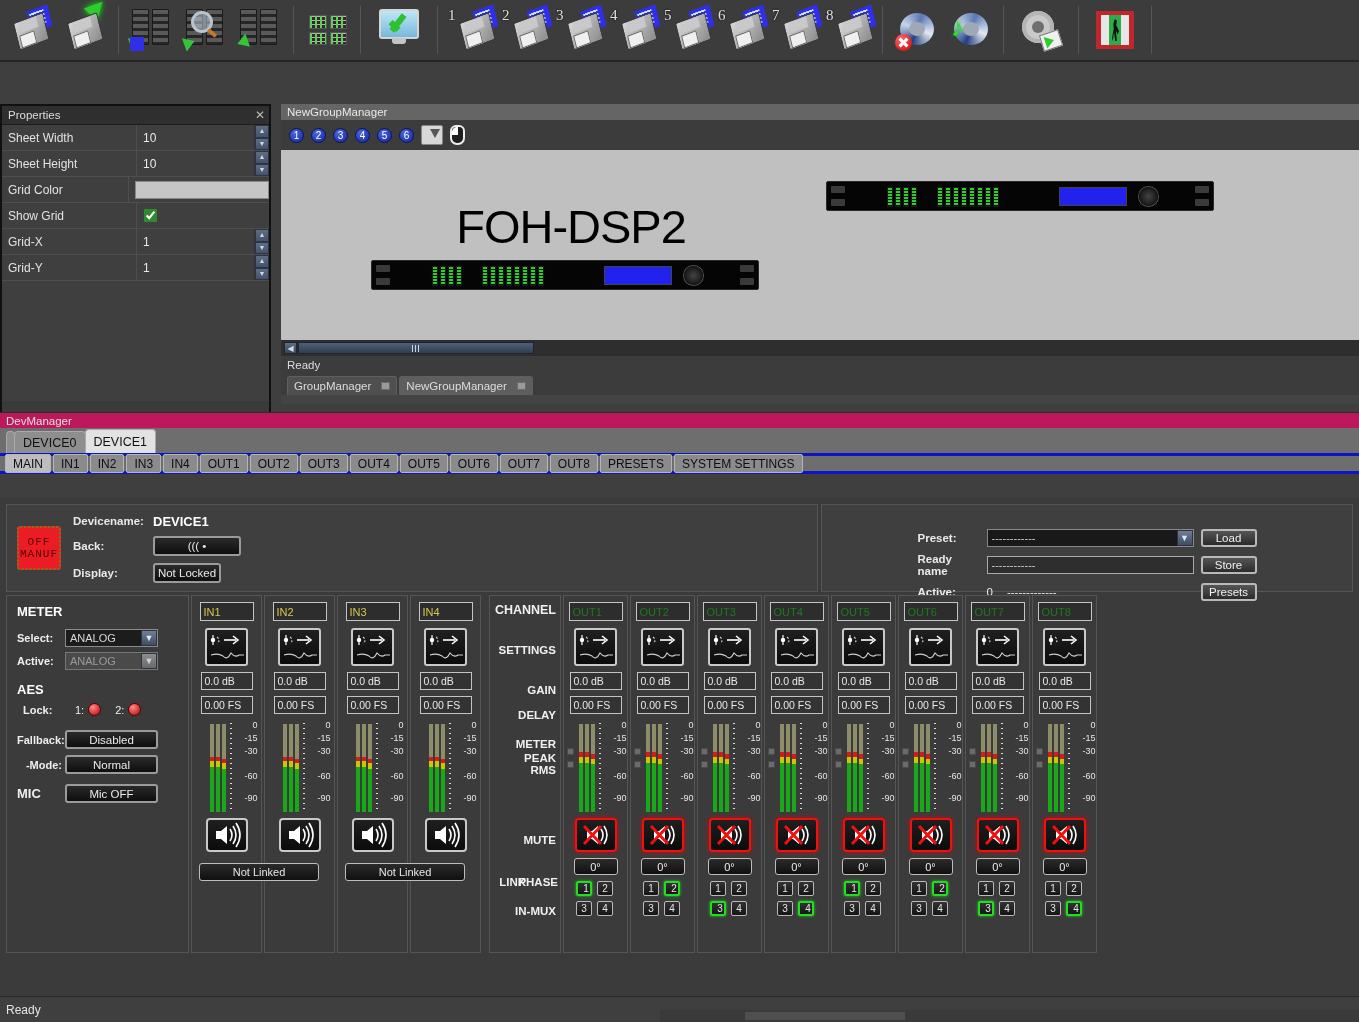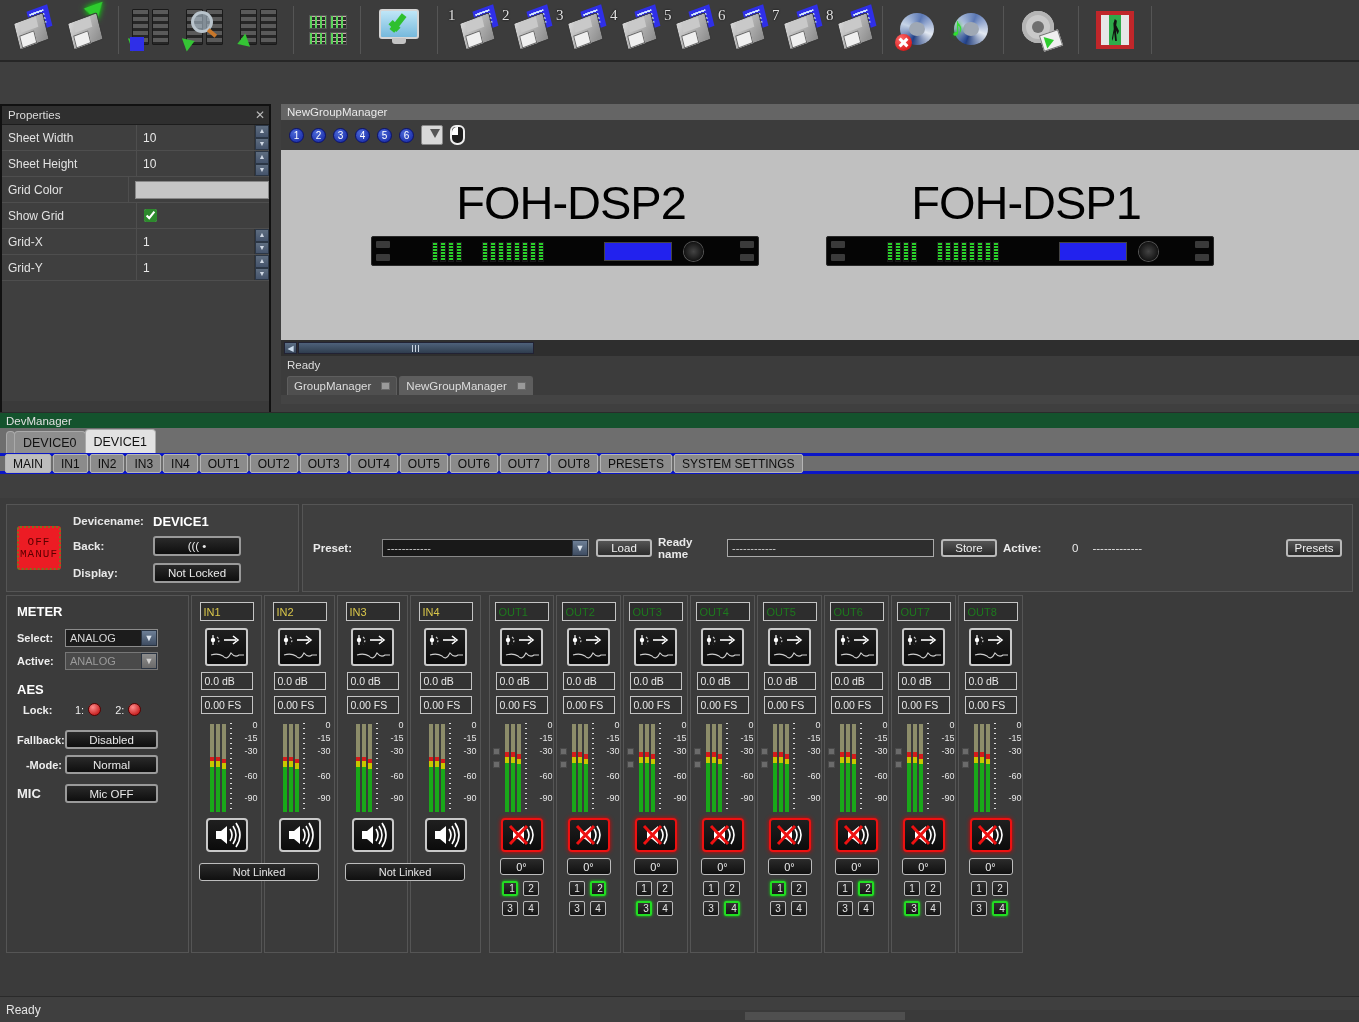--- a/index.html
+++ b/index.html
@@ -115,42 +115,42 @@
   .gm-title { height:16px; background:#656565; color:#e9e9e9; font-size:11.5px; padding-left:6px; display:flex; align-items:center;}
   .gm-tools { height:30px; background:#3c3c3c; display:flex; align-items:center; padding-left:8px; gap:7px; }
   .gm-num { width:15px;height:15px;border-radius:50%;background:radial-gradient(circle at 35% 30%,#4a68d8,#13239e);
      color:#fff;font-size:10px;display:flex;align-items:center;justify-content:center;border:1px solid #0a1270;cursor:pointer;}
   .gm-hand { width:22px;height:20px;background:#d8d8d8;border:1px solid #888;border-radius:2px;position:relative;cursor:pointer;}
   .gm-hand::after{content:"";position:absolute;left:8px;top:3px;width:0;height:0;border-left:5px solid transparent;border-right:5px solid transparent;border-top:9px solid #555;}
   .gm-mouse { width:15px;height:20px;border:2px solid #eee;border-radius:6px 6px 7px 7px;background:#1d1d1d;position:relative;cursor:pointer;}
   .gm-mouse::after{content:"";position:absolute;left:0px;top:0px;width:6px;height:8px;background:#fff;border-radius:5px 0 0 0;}
   .gm-canvas { position:relative; height:190px; background:#c0c0c0; overflow:hidden; }
   .dsp { position:absolute; text-align:center; }
-  .dsp .name { font-size:47px; color:#000; font-family:"Liberation Sans",sans-serif; letter-spacing:-1px; }
+  .dsp .name { font-size:47px; color:#000; font-family:"Liberation Sans",sans-serif; letter-spacing:-1px;margin-top:24px; }
   .rack { width:388px;height:30px;background:#050505;border:1px solid #2a2a2a;border-radius:2px;position:relative;margin-top:6px; }
   .rack .ear{position:absolute;width:14px;height:7px;background:#3a3a3a;border-radius:1px;}
   .rack .ledgrp{position:absolute;top:5px;height:20px;display:flex;gap:2px;}
   .rack .ledcol{width:6px;height:20px;background:repeating-linear-gradient(#2ad02a 0 2px,#0a0a0a 2px 3px);border:1px solid #1a1a1a;}
   .rack .lcd{position:absolute;left:232px;top:5px;width:68px;height:19px;background:#2222ee;border:1px solid #444;}
   .rack .knob{position:absolute;left:312px;top:5px;width:19px;height:19px;border-radius:50%;background:radial-gradient(circle,#444,#000);
      box-shadow:0 0 0 1px #555; }
   .gm-scroll { height:16px; background:#2e2e2e; display:flex; align-items:center; padding:0 3px; }
   .gm-scroll .lbtn{width:13px;height:12px;background:linear-gradient(#5b6e85,#38465a);border:1px solid #223;color:#cde;font-size:8px;text-align:center;line-height:11px;cursor:pointer;}
   .gm-scroll .track{flex:0 0 236px;height:12px;margin-left:1px;background:linear-gradient(#4e617a,#2f3d4e);border:1px solid #223;display:flex;align-items:center;justify-content:center;cursor:pointer;}
   .gm-scroll .track::after{content:"";width:9px;height:7px;background:repeating-linear-gradient(90deg,#cbd5e2 0 1px,transparent 1px 3px);}
   .gm-status { height:17px; background:#3c3c3c; color:#ddd; font-size:11.5px; padding-left:6px; display:flex; align-items:center; }
   .gm-tabs { height:22px; background:#3c3c3c; display:flex; align-items:flex-end; padding-left:6px; gap:2px; }
   .gm-tab { height:19px; background:#4f4f4f; color:#ddd; font-size:11.5px; display:flex; align-items:center; gap:10px;
      padding:0 6px; border:1px solid #5e5e5e; border-bottom:none; border-radius:3px 3px 0 0; cursor:pointer;}
   .gm-tab.active { background:#5e5e5e; }
   .gm-tab .sq { width:9px;height:8px;background:#9a9a9a;border:1px solid #6a6a6a; }
 
   
   .dev { position:absolute; left:0; top:412px; right:0; bottom:26px; background:#3f3f3f; }
-  .dev-title { height:16px; background:#14532d; color:#e0e0e0; font-size:11.5px; padding-left:6px; display:flex; align-items:center; border-top:1px solid #2b2b2b;}
+  .dev-title { height:16px; background:#be185d; color:#e0e0e0; font-size:11.5px; padding-left:6px; display:flex; align-items:center; border-top:1px solid #2b2b2b;}
   .dev-tabs { height:25px; background:#6e6e6e; display:flex; align-items:flex-end; padding-left:6px; }
   .dev-tab { height:22px; background:#8e8e8e; color:#111; font-size:12.5px; padding:0 8px; display:flex; align-items:center;
      border:1px solid #aaa; border-bottom:none; border-radius:4px 4px 0 0; margin-right:-1px; cursor:pointer;}
   .dev-tab.active { background:#e2e2e2; height:24px; z-index:2;}
   .dev-tab.stub { width:9px; padding:0; }
   .sub-tabs { height:21px; background:#6e6e6e; display:flex; align-items:center; padding-left:5px;
      border-top:3px solid #0b16c6; border-bottom:3px solid #0b16c6;}
   .sub-tab { height:19px; background:#8b8b8b; color:#0e0e0e; font-size:12px; padding:0 7px; display:flex; align-items:center;
      border:1px solid #b5b5b5; margin-right:2px; border-radius:2px; cursor:pointer;}
   .sub-tab.active { background:#bdbdbd; }
@@ -162,21 +162,21 @@
   .dev-info { width:812px; display:flex; align-items:center; padding-left:10px; gap:12px; }
   .offline { width:44px;height:44px;background:#ec1c24;border:2px dotted #772; border-radius:3px;
      color:#5c0000;font-size:11px;font-family:"Liberation Mono",monospace;display:flex;flex-direction:column;
      align-items:center;justify-content:center;line-height:12px;letter-spacing:1px;}
   .dev-fields { display:flex; flex-direction:column; gap:7px; font-size:11.5px;}
   .dev-fields .r { display:flex; align-items:center; gap:8px; }
   .dev-fields .k { color:#e8e8e8; font-weight:bold; width:72px; }
   .dev-fields .v { color:#fff; font-size:13px; font-weight:bold;}
   .btn-dark { background:linear-gradient(#2a2a2a,#0e0e0e); border:2px solid #9a9a9a; border-radius:3px;
      color:#e9e9e9; font-size:11.5px; text-align:center; padding:2px 0; cursor:pointer; }
-  .preset-box { flex:1; padding:8px 10px; display:flex; flex-direction:row; gap:6px;align-items:center; }
+  .preset-box { flex:1; padding:24px 10px; display:flex; flex-direction:column; gap:6px;align-items:center; }
   .pres-row { display:flex; align-items:center; gap:7px; font-size:11.5px; color:#eaeaea; }
   .pres-row .lab { font-weight:bold; width:62px; }
   .sel { width:207px; height:18px; background:#191919; border:1px solid #888; color:#cfcfcf; font-size:11px;
      display:flex; align-items:center; justify-content:space-between; padding:0 0 0 4px; }
   .sel .arrow { width:16px;height:16px;background:linear-gradient(#6d7f96,#3f4d62);border:1px solid #2a3442;
      color:#dfe7f0;font-size:9px;display:flex;align-items:center;justify-content:center;}
   .txtin { width:207px;height:18px;background:#2e2e2e;border:1px solid #aaa;color:#cfcfcf;font-size:11px;
      display:flex;align-items:center;padding-left:4px;}
   .sbtn { width:56px; height:18px; background:linear-gradient(#555,#2b2b2b); border:2px solid #b9b9b9; border-radius:3px;
      color:#f0f0f0; font-size:11.5px; display:flex;align-items:center;justify-content:center; cursor:pointer;}
@@ -435,21 +435,20 @@
               <div class="ledcol"></div>
               <div class="ledcol"></div>
               <div class="ledcol"></div>
               <div class="ledcol"></div>
             </div>
           <div class="lcd"></div>
             <div class="knob"></div>
         </div>
       </div>
       <div class="dsp" style="left:545px;top:25px;width:400px;">
-        <div class="name">FOH-DSP1</div>
         <div class="rack">
           <div class="ear" style="left:4px;top:4px"></div>
             <div class="ear" style="left:4px;bottom:4px"></div>
           <div class="ear" style="right:4px;top:4px"></div>
             <div class="ear" style="right:4px;bottom:4px"></div>
           <div class="ledgrp" style="left:60px">
               <div class="ledcol"></div>
               <div class="ledcol"></div>
               <div class="ledcol"></div>
               <div class="ledcol"></div>
@@ -575,21 +574,21 @@
             <div class="r">
               <span class="k">Devicename:</span>
               <span class="v">DEVICE1</span>
             </div>
             <div class="r">
               <span class="k">Back:</span>
               <span class="btn-dark" style="width:88px">((( •</span>
             </div>
             <div class="r">
               <span class="k">Display:</span>
-              <span class="btn-dark" style="width:88px">Not Locked</span>
+              <span class="btn-dark" style="width:68px">Not Locked</span>
             </div>
           </div>
         </div>
         <div class="box preset-box">
           <div class="pres-row">
             <span class="lab">Preset:</span>
             <span class="sel">
               <span>------------</span>
               <span class="arrow">▼</span>
             </span>
@@ -834,20 +833,33 @@
                   <path d="M25 6 Q31 15 25 24" stroke="#fff" stroke-width="1.6" fill="none"></path>
                   <path d="M28 3 Q36 15 28 27" stroke="#fff" stroke-width="1.6" fill="none"></path>
                 </svg>
             </div>
           </div>
 
           <div style="position:absolute;left:8px;bottom:72px;width:120px" class="linkbtn">Not Linked</div>
           <div style="position:absolute;left:154px;bottom:72px;width:120px" class="linkbtn">Not Linked</div>
         </div>
 
+        <div class="chan-labels">
+          <span style="top:7px;right:4px;font-size:12.5px">CHANNEL</span>
+          <span style="top:48px">SETTINGS</span>
+          <span style="top:88px">GAIN</span>
+          <span style="top:113px">DELAY</span>
+          <span style="top:142px">METER</span>
+          <span style="top:156px">PEAK</span>
+          <span style="top:168px">RMS</span>
+          <span style="top:238px">MUTE</span>
+          <span style="top:280px;right:34px">LINK</span>
+          <span style="top:280px;right:2px">PHASE</span>
+          <span style="top:309px">IN-MUX</span>
+        </div>
 
         <div class="col">
           <div class="chname out">OUT1</div>
           <div class="eqbtn">
             <svg width="38" height="34" viewBox="0 0 38 34">
                 <path d="M4 4 L4 14" stroke="#ddd" stroke-width="1.4" fill="none"></path>
                 <circle cx="4" cy="9" r="2.2" fill="#fff"></circle>
                 <path d="M8 6 Q12 9 8 13" stroke="#ccc" stroke-width="1.2" fill="none" stroke-dasharray="2,2"></path>
                 <path d="M15 9 L27 9" stroke="#fff" stroke-width="1.6"></path>
                 <path d="M24 5 L29 9 L24 13" stroke="#fff" stroke-width="1.6" fill="none"></path>

